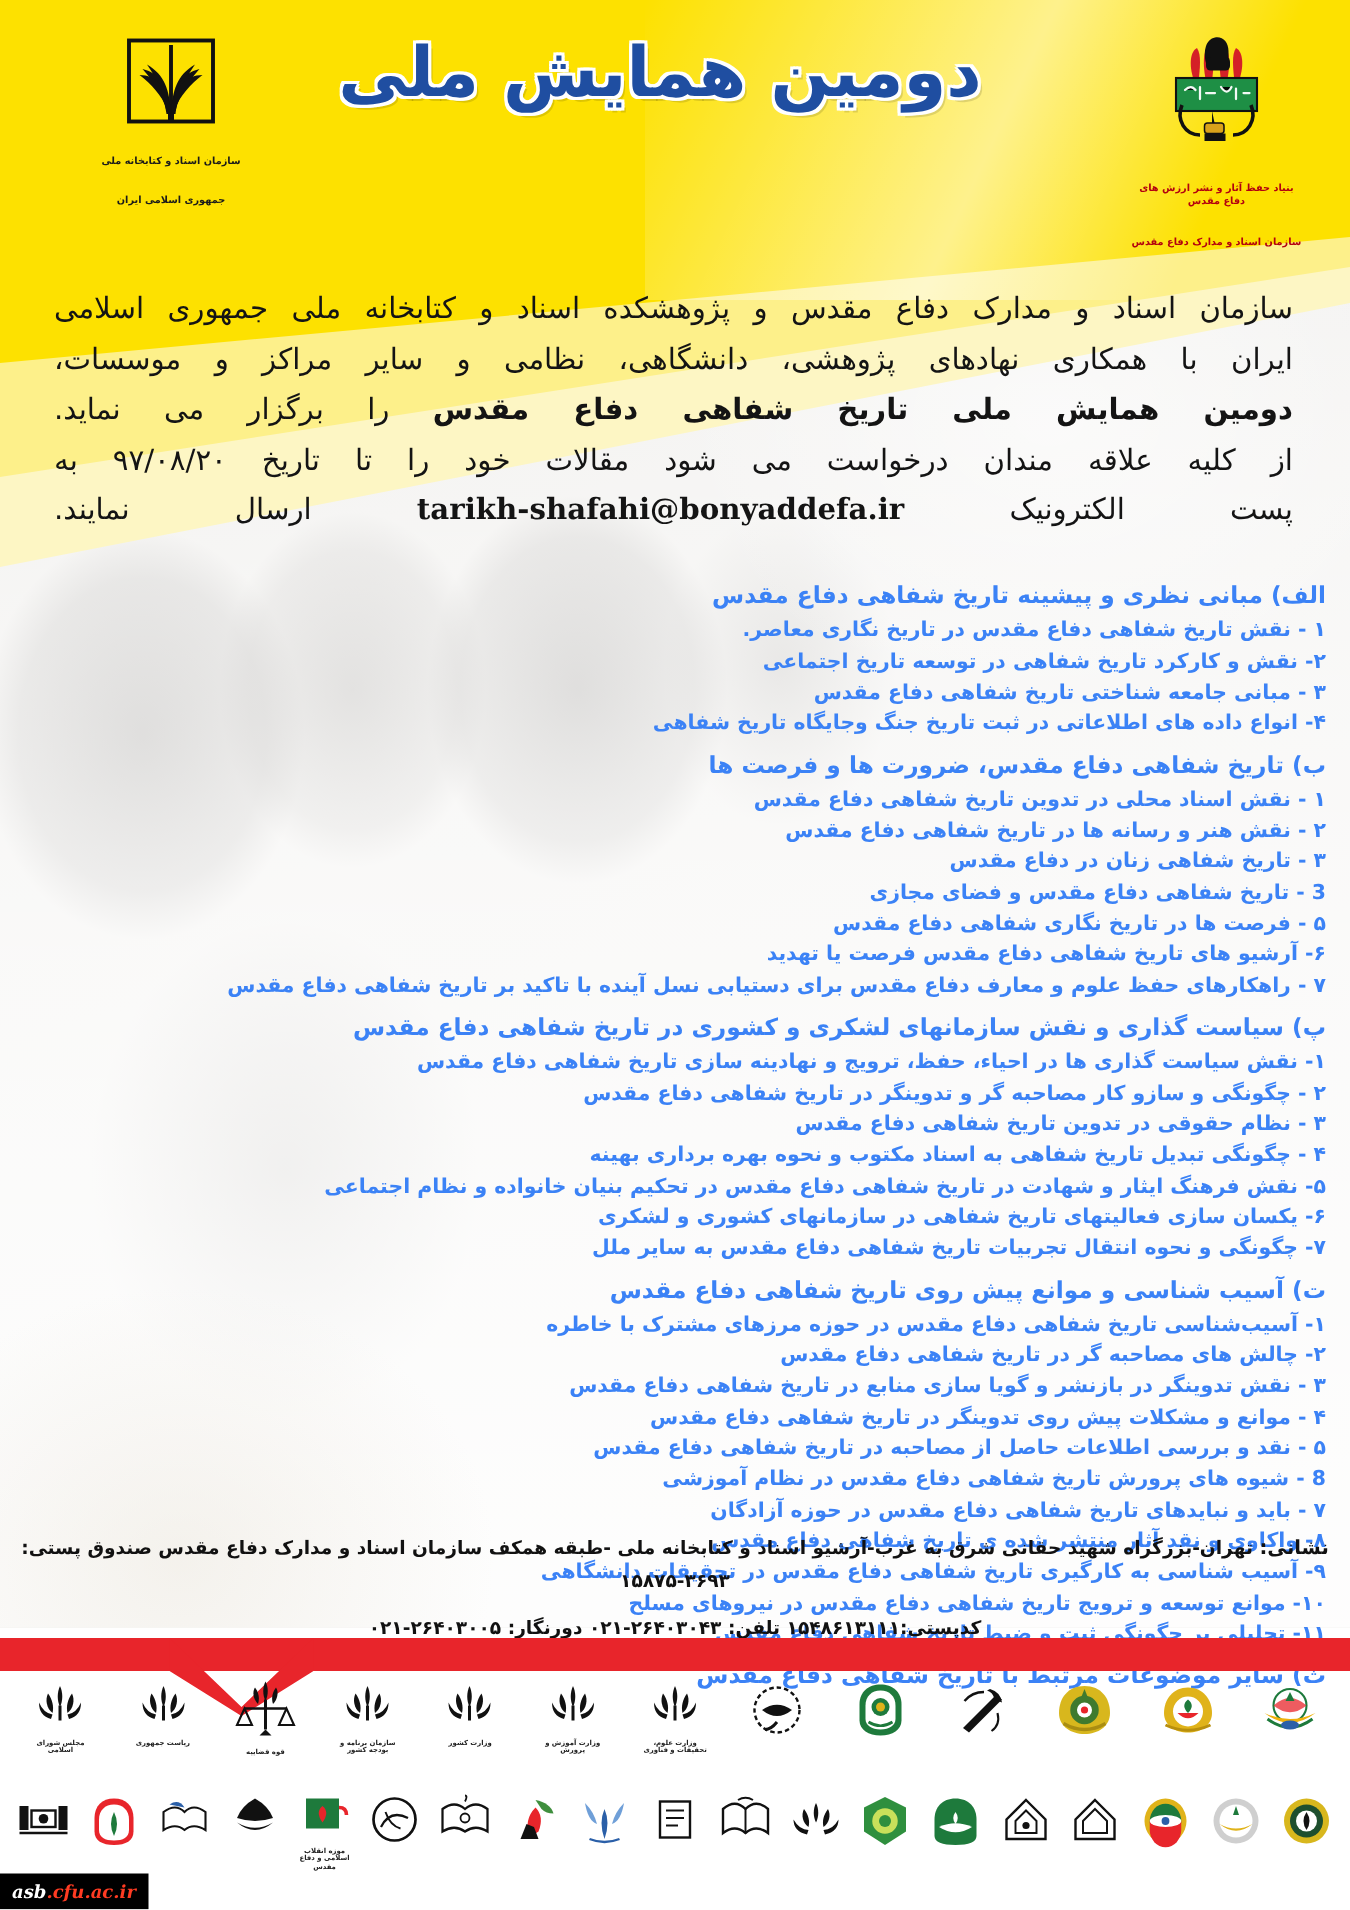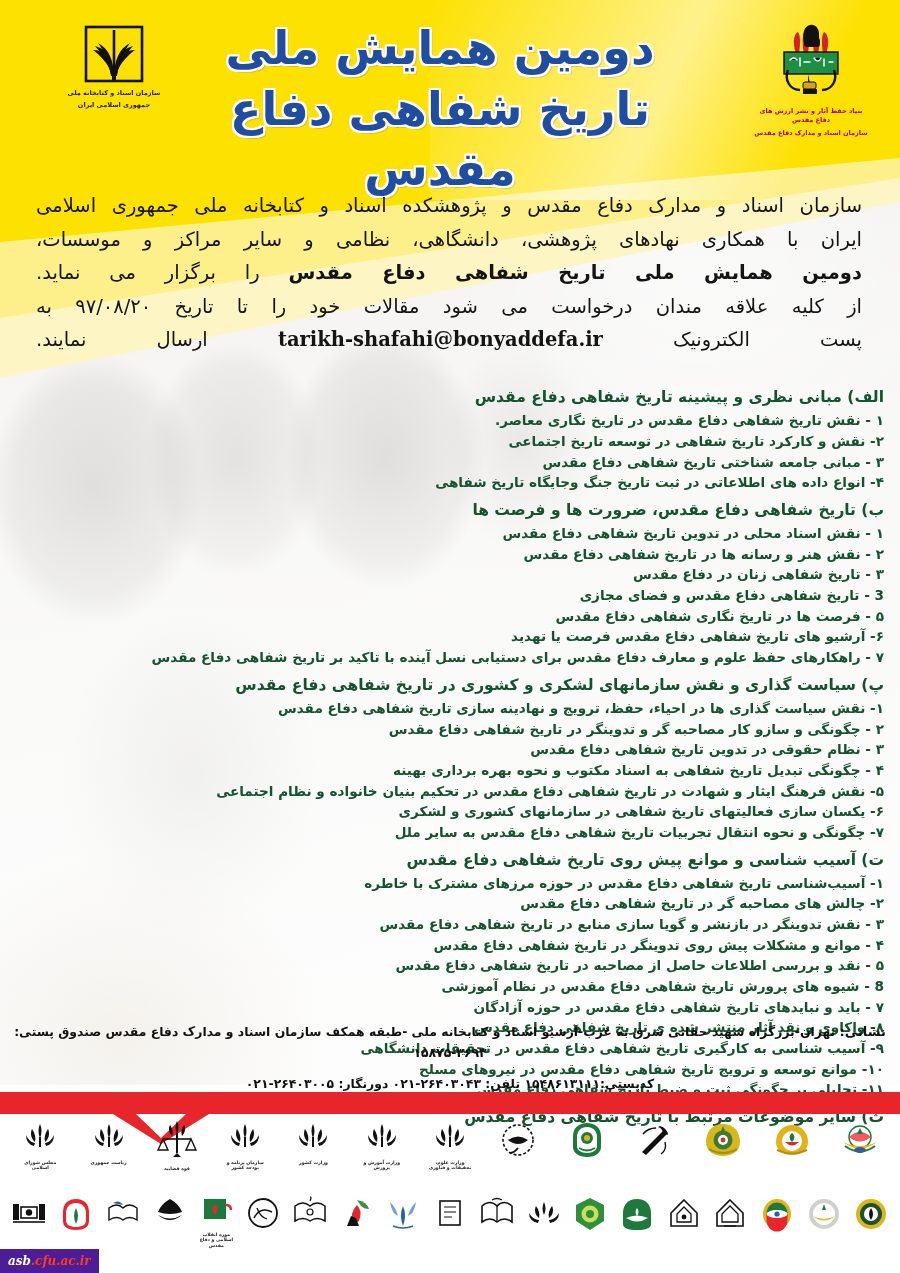--- a/index.html
+++ b/index.html
@@ -65,21 +65,21 @@
     position: absolute; left: 430px; top: 0px; width: 520px; height: 200px;
     background: linear-gradient(115deg, rgba(255,255,255,0) 0%, rgba(255,255,255,.55) 45%, rgba(255,255,255,0) 72%);
     pointer-events: none;
   }
 
   
   .logo-left  { position: absolute; left: 62px; top: 24px;  width: 104px; text-align: center; }
   .logo-right { position: absolute; left: 752px; top: 20px; width: 118px; text-align: center; }
   .logo-left svg, .logo-right svg { display: block; margin: 0 auto; }
   .logo-cap {
-    font-size: 6.5px; line-height: 1.45; color: #1a1a1a; margin-top: 3px;
+    font-size: 6.5px; line-height: 1.45; color: #1a1a1a; margin-top: 17px;
     font-family: "DejaVu Sans", sans-serif; font-weight: 700;
   }
   .logo-cap.red { color: #b3000f; }
 
   
   .title-block {
     position: absolute; right: 180px; top: 18px; width: 560px; text-align: center;
   }
   .title-line {
     color: #1f4ea1;
@@ -108,21 +108,21 @@
   
   .axes-title {
     position: absolute; right: 0; top: 352px; width: 900px;
     text-align: center; direction: rtl;
     font-size: 22px; font-weight: 900; color: #111;
   }
 
   
   .topics {
     position: absolute; right: 16px; top: 386px; width: 870px;
-    direction: rtl; color: #14532d;
+    direction: rtl; color: #3b82f6;
   }
   .sec { margin-bottom: 6px; }
   .sec-head {
     text-align: right; font-weight: 900; font-size: 15.5px; line-height: 1.5;
     padding-right: 0; margin-bottom: 1px;
   }
   .sec ol { list-style: none; margin: 0; padding: 0; }
   .sec li {
     text-align: right; font-size: 13.6px; line-height: 1.52; font-weight: 600;
     white-space: nowrap;
@@ -156,21 +156,21 @@
   }
   .logos-row.r1 { top: 1120px; height: 74px; }
   .logos-row.r2 { top: 1196px; height: 74px; }
   .slot { width: 44px; display: flex; flex-direction: column; align-items: center; }
   .slot svg { display: block; }
   .slot .cap { font-size: 4.6px; line-height: 1.25; color: #222; margin-top: 1.5px; text-align: center; font-weight: 700; }
 
   
   .watermark {
     position: absolute; left: 0; bottom: 0; height: 20px;
-    background: #4c1d95; color: #fff;
+    background: #000000; color: #fff;
     padding: 12px 8px; display: flex; align-items: center;
     font-family: "DejaVu Serif", "Liberation Serif", serif;
     font-style: italic; font-weight: 700; font-size: 12px;
     direction: ltr;
   }
   .watermark .dot { color: #ff3b22; }
 </style>
 </head>
 <body>
 
@@ -226,21 +226,20 @@
       <path d="M29 69 h14 v5 h-14 z" fill="#111"></path>
       <path d="M14 50 C10 60 16 70 26 70" fill="none" stroke="#111" stroke-width="2.4"></path>
       <path d="M60 50 C64 60 58 70 48 70" fill="none" stroke="#111" stroke-width="2.4"></path>
     </svg>
     <div class="logo-cap red">بنیاد حفظ آثار و نشر ارزش های دفاع مقدس</div>
     <div class="logo-cap red">سازمان اسناد و مدارک دفاع مقدس</div>
   </div>
 
   <div class="title-block">
     <div class="title-line">دومین همایش ملی</div>
-    <div class="title-line">تاریخ شفاهی دفاع مقدس</div>
   </div>
 
   <div class="intro">
     <p><span>سازمان اسناد و مدارک دفاع مقدس و پژوهشکده اسناد و کتابخانه ملی جمهوری اسلامی</span></p>
     <p><span>ایران  با همکاری نهادهای پژوهشی، دانشگاهی، نظامی و سایر مراکز و موسسات،</span></p>
     <p class="p2"><span class="b">دومین همایش ملی تاریخ شفاهی دفاع مقدس</span><span> را برگزار می نماید.</span></p>
     <p class="p2"><span>از کلیه علاقه مندان درخواست می شود مقالات خود را تا  تاریخ </span><span>۹۷/۰۸/۲۰</span><span> به</span></p>
     <p class="p2"><span>پست الکترونیک </span><span class="mail">tarikh-shafahi@bonyaddefa.ir</span><span> ارسال نمایند.</span></p>
   </div>
 

